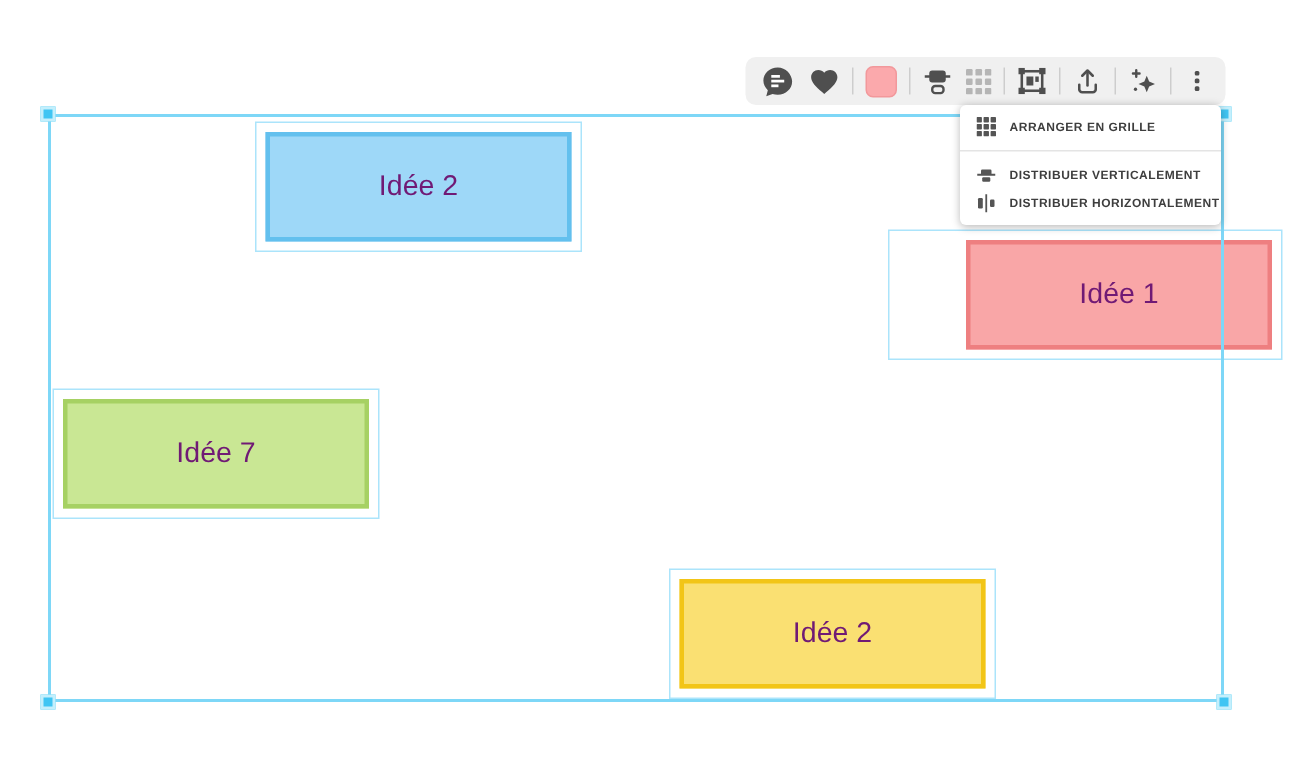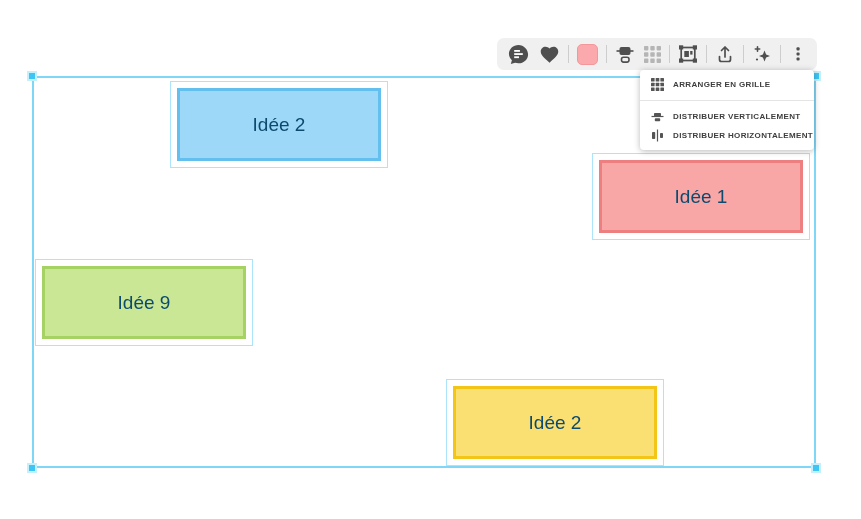--- a/index.html
+++ b/index.html
@@ -18,21 +18,21 @@
   }
   .h-nw{left:27px;top:71px}.h-ne{left:811px;top:71px}
   .h-sw{left:27px;top:463px}.h-se{left:811px;top:463px}
   
   .card-wrap{
     position:absolute;border:1px solid #ABE4FB;padding:6px;z-index:1;
   }
   .card{
     width:204px;height:73px;border:3px solid #999;box-sizing:border-box;
     display:flex;align-items:center;justify-content:center;
-    font-size:19px;color:#0c4a6e;
+    font-size:19px;color:#701a75;
   }
   .pos-0{left:170px;top:81px}
   .pos-1{left:592px;top:153px}
   .pos-2{left:35px;top:259px}
   .pos-3{left:446px;top:379px}
   
   .toolbar{
     position:absolute;left:497px;top:38px;height:32px;z-index:5;
     background:#F0F0F0;border-radius:7px;display:flex;align-items:center;
     padding:0 9px;gap:7px;
@@ -70,27 +70,27 @@
   <div class="handle h-ne"></div>
   <div class="handle h-sw"></div>
   <div class="handle h-se"></div>
 
   <div class="card-wrap pos-0">
     <div class="card" style="background: rgb(158, 216, 248); border-color: rgb(99, 192, 238);">
         <span>Idée 2</span>
       </div>
   </div>
   <div class="card-wrap pos-1">
-    <div class="card" style="background: rgb(249, 166, 167); border-color: rgb(238, 127, 128);">
+    <div class="card" style="background: rgb(249, 166, 167); border-color: rgb(238, 127, 128); margin-left: 45px;">
         <span>Idée 1</span>
       </div>
   </div>
   <div class="card-wrap pos-2">
     <div class="card" style="background: rgb(201, 231, 148); border-color: rgb(166, 209, 99);">
-        <span>Idée 9</span>
+        <span>Idée 7</span>
       </div>
   </div>
   <div class="card-wrap pos-3">
     <div class="card" style="background: rgb(250, 224, 114); border-color: rgb(242, 197, 23);">
         <span>Idée 2</span>
       </div>
   </div>
 
   <div class="toolbar">
     <button class="tbtn">

